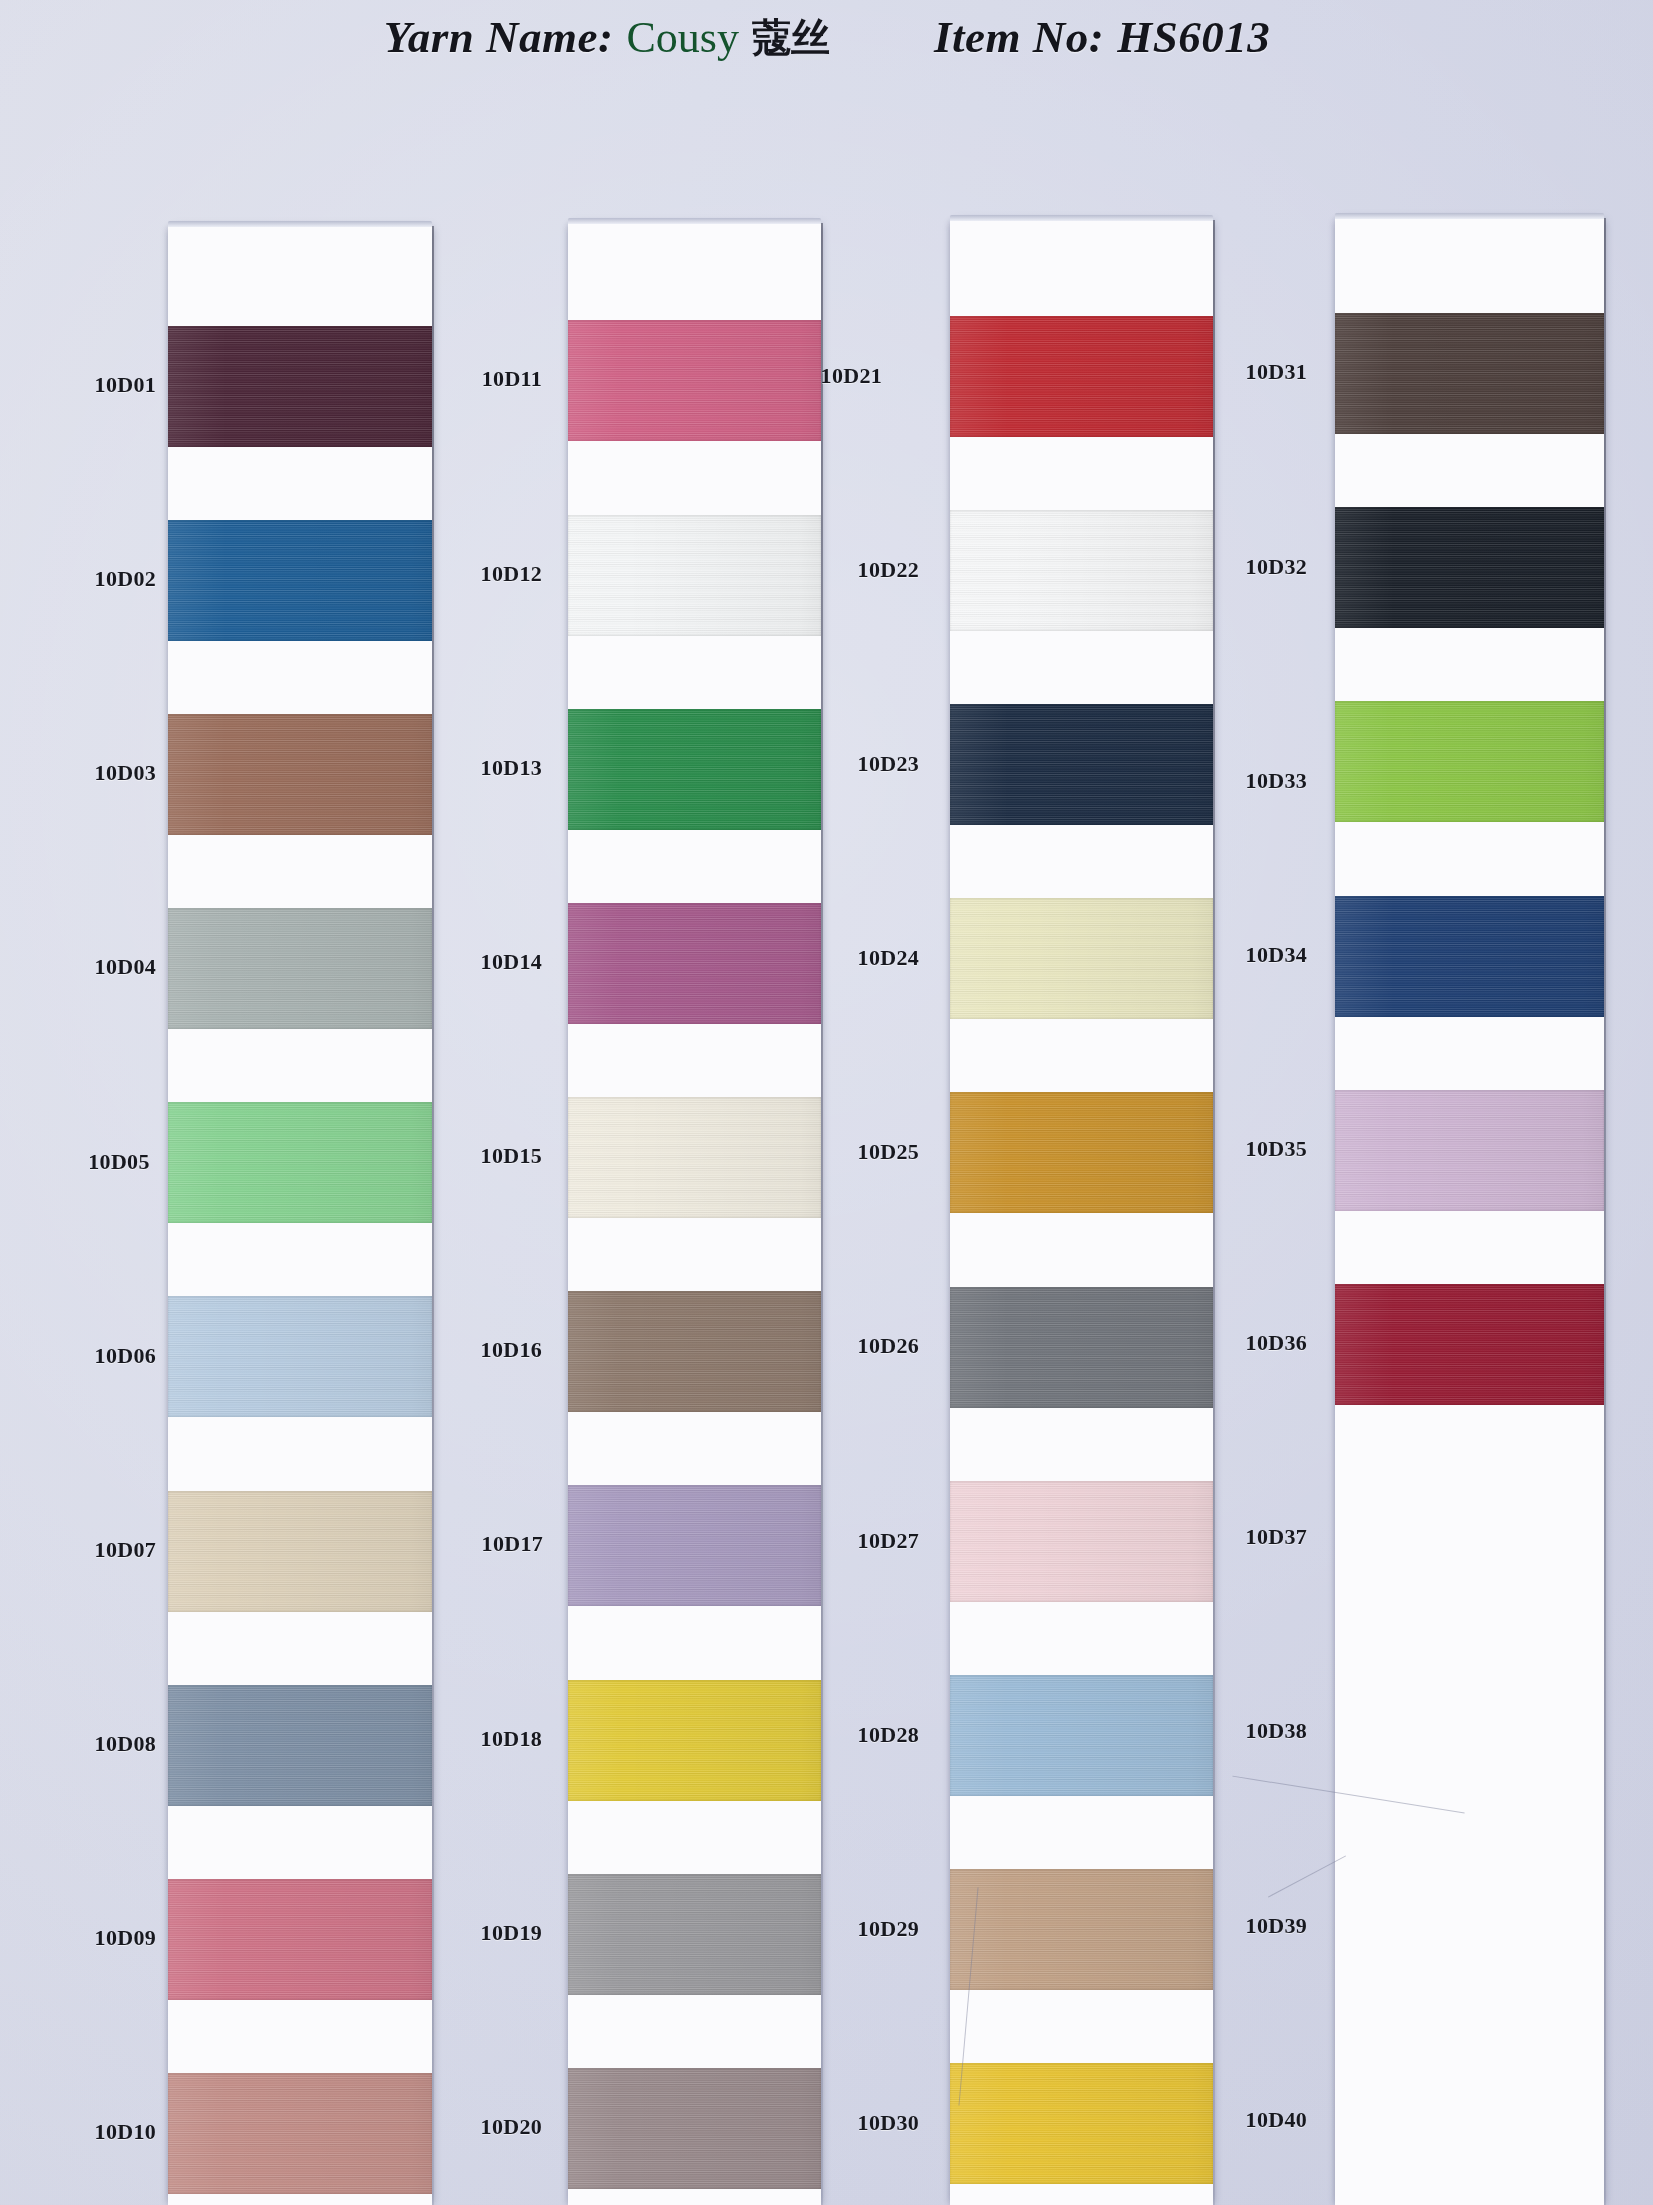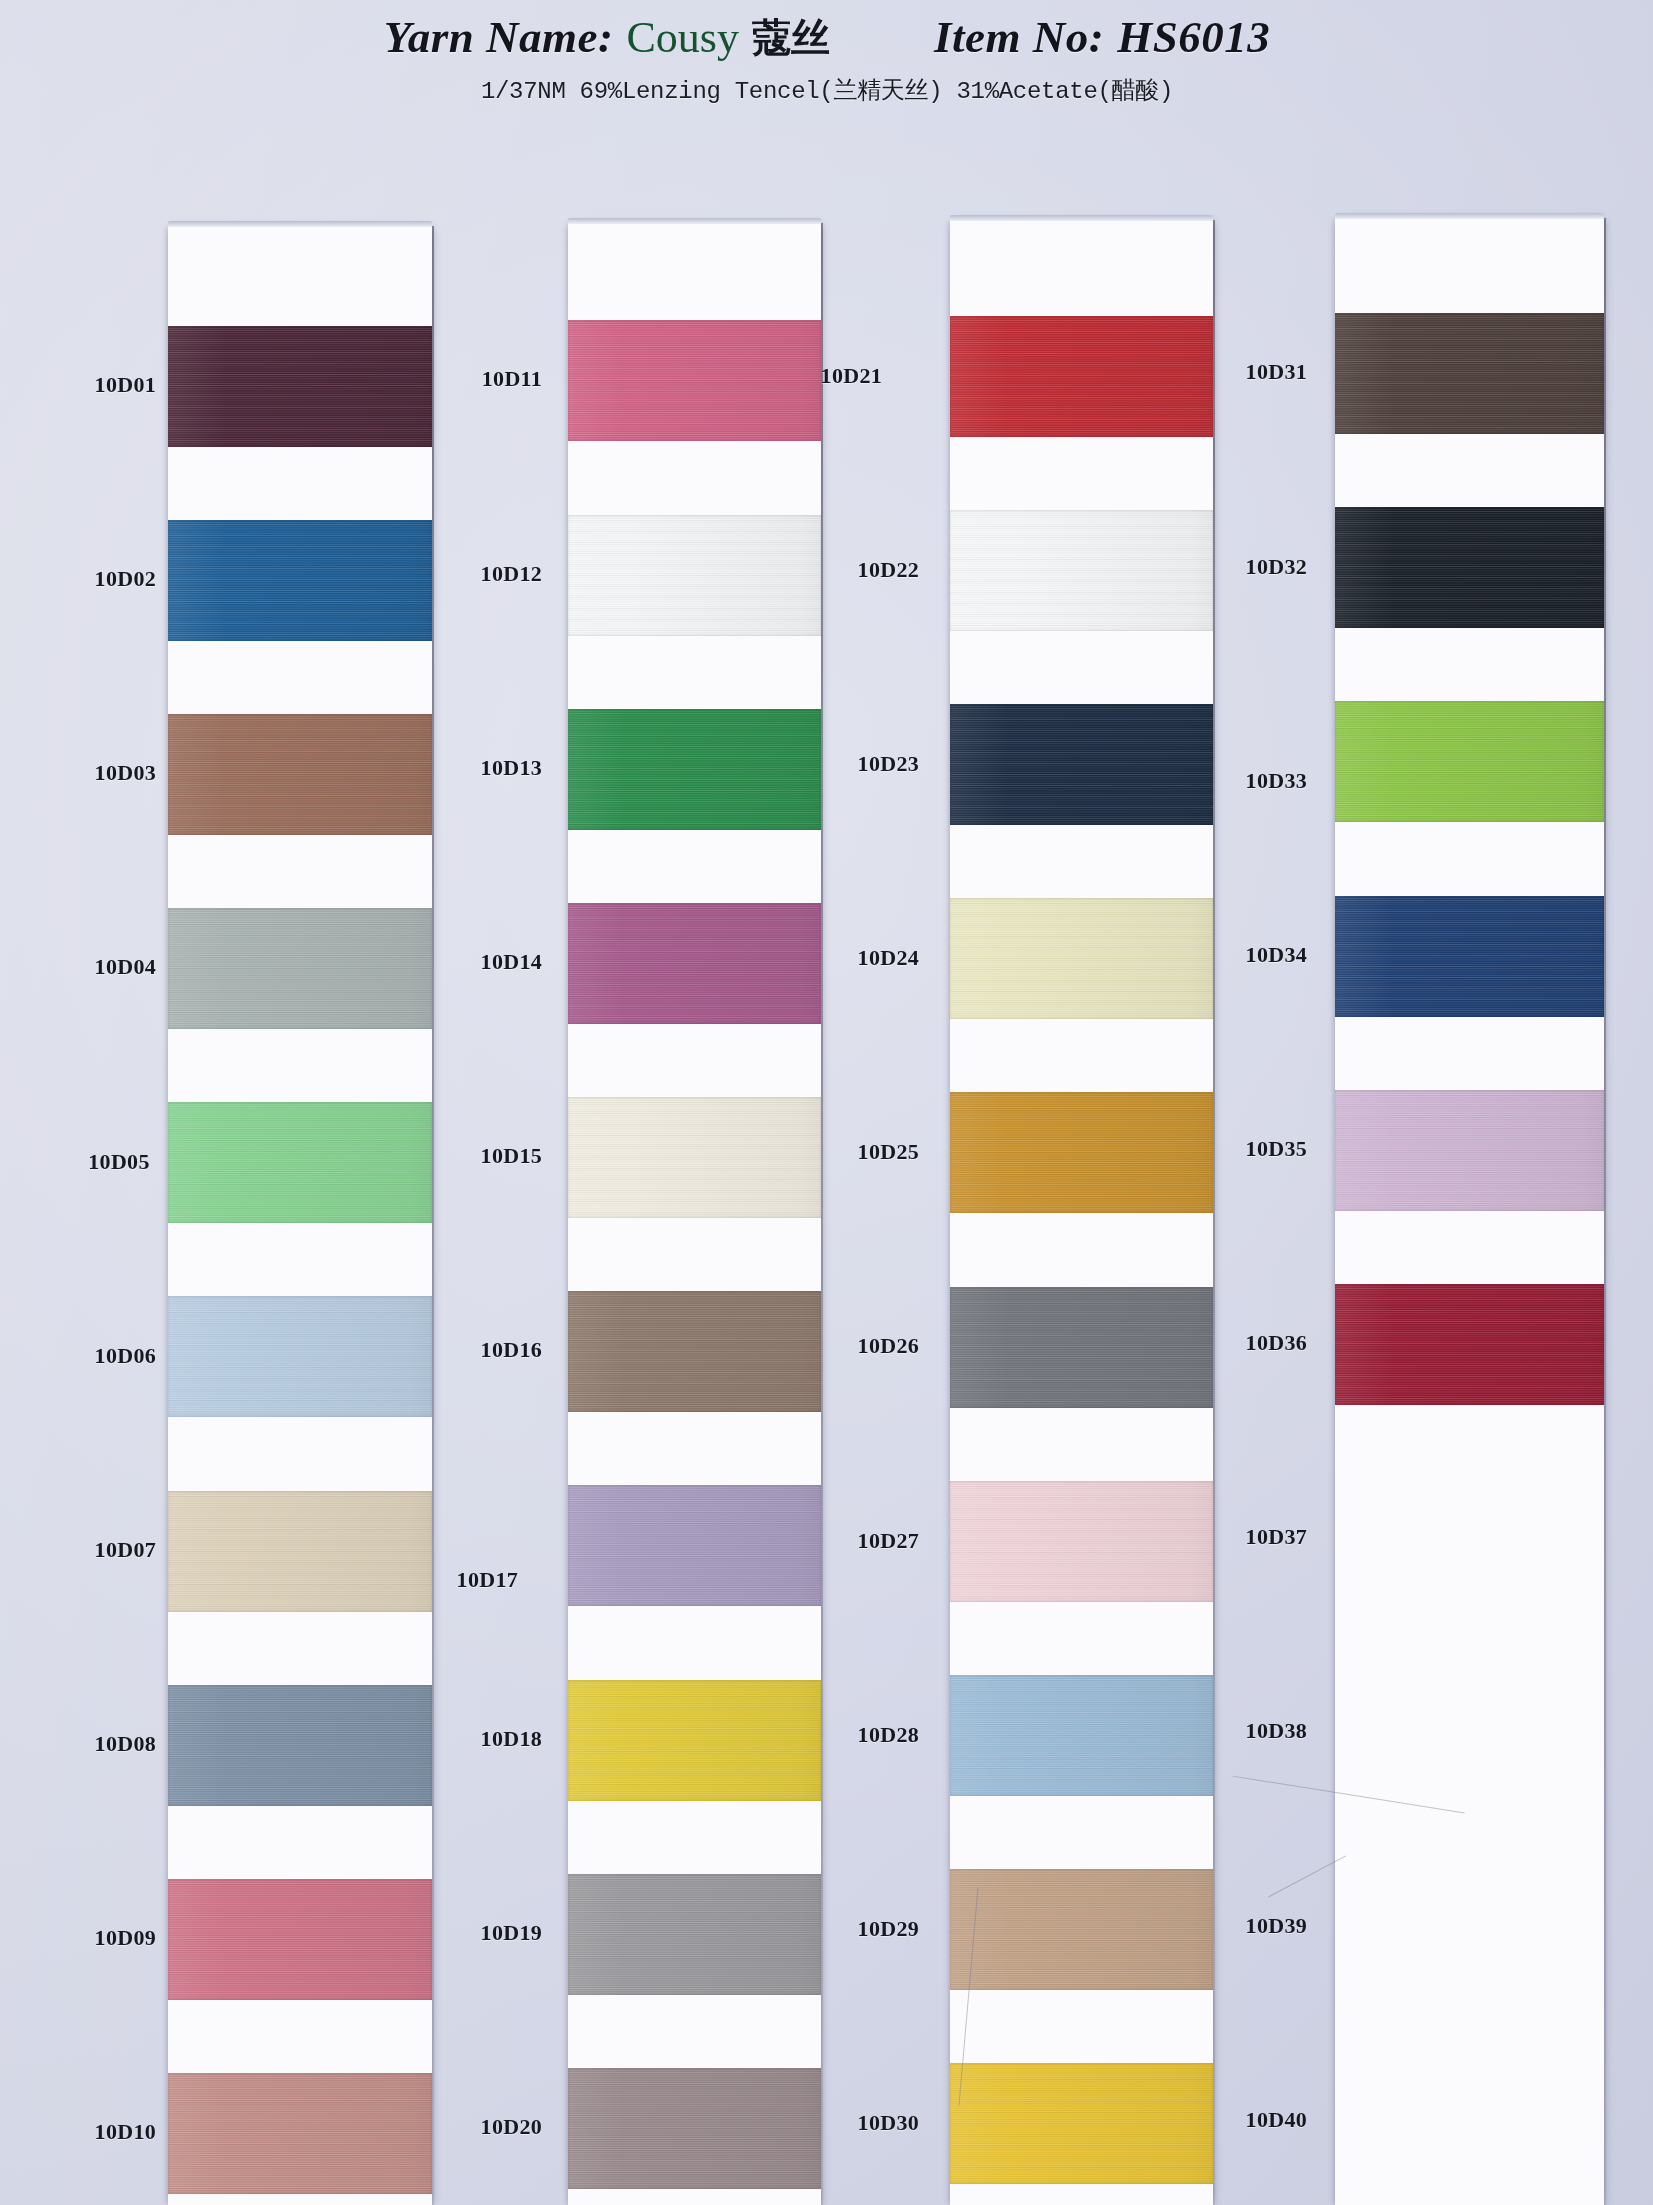--- a/index.html
+++ b/index.html
@@ -169,21 +169,20 @@
       <span class="title-group">
         <span class="title-ital">Yarn Name:</span>
         <span class="title-upright">Cousy</span>
         <span class="title-cjk">蔻丝</span>
       </span>
       <span class="title-group">
         <span class="title-ital">Item No:</span>
         <span class="title-ital">HS6013</span>
       </span>
     </div>
-    <div id="subtitle">1/37NM 69%Lenzing Tencel(兰精天丝) 31%Acetate(醋酸)</div>
   </div>
 
   <div id="strips-layer">
       <div class="swatch-label" style="left: 82px; width: 74px; top: 372px;">10D01</div>
       <div class="swatch-label" style="left: 82px; width: 74px; top: 566px;">10D02</div>
       <div class="swatch-label" style="left: 82px; width: 74px; top: 760px;">10D03</div>
       <div class="swatch-label" style="left: 82px; width: 74px; top: 954px;">10D04</div>
       <div class="swatch-label" style="left: 82px; width: 74px; top: 1149px; text-align: center;">10D05</div>
       <div class="swatch-label" style="left: 82px; width: 74px; top: 1343px;">10D06</div>
       <div class="swatch-label" style="left: 82px; width: 74px; top: 1537px;">10D07</div>
@@ -222,21 +221,21 @@
         <div class="swatch" style="top: 1847px; height: 121px; background-color: rgb(195, 142, 136);">
           <div class="swatch-tint"></div>
         </div>
       </div>
       <div class="swatch-label" style="left: 468px; width: 74px; top: 366px;">10D11</div>
       <div class="swatch-label" style="left: 468px; width: 74px; top: 561px;">10D12</div>
       <div class="swatch-label" style="left: 468px; width: 74px; top: 755px;">10D13</div>
       <div class="swatch-label" style="left: 468px; width: 74px; top: 949px;">10D14</div>
       <div class="swatch-label" style="left: 468px; width: 74px; top: 1143px;">10D15</div>
       <div class="swatch-label" style="left: 468px; width: 74px; top: 1337px;">10D16</div>
-      <div class="swatch-label" style="left: 444px; width: 74px; top: 1531px; margin-top: 36px;">10D17</div>
+      <div class="swatch-label" style="left: 469px; width: 74px; top: 1531px;">10D17</div>
       <div class="swatch-label" style="left: 468px; width: 74px; top: 1726px;">10D18</div>
       <div class="swatch-label" style="left: 468px; width: 74px; top: 1920px;">10D19</div>
       <div class="swatch-label" style="left: 468px; width: 74px; top: 2114px;">10D20</div>
       <div class="strip" style="left: 568px; top: 223px; width: 253px; height: 1983px;">
         <div class="strip-top-edge"></div>
         <div class="swatch" style="top: 97px; height: 121px; background-color: rgb(209, 98, 134);">
           <div class="swatch-tint"></div>
         </div>
         <div class="swatch" style="top: 292px; height: 121px; background-color: rgb(244, 246, 247);">
           <div class="swatch-tint"></div>

